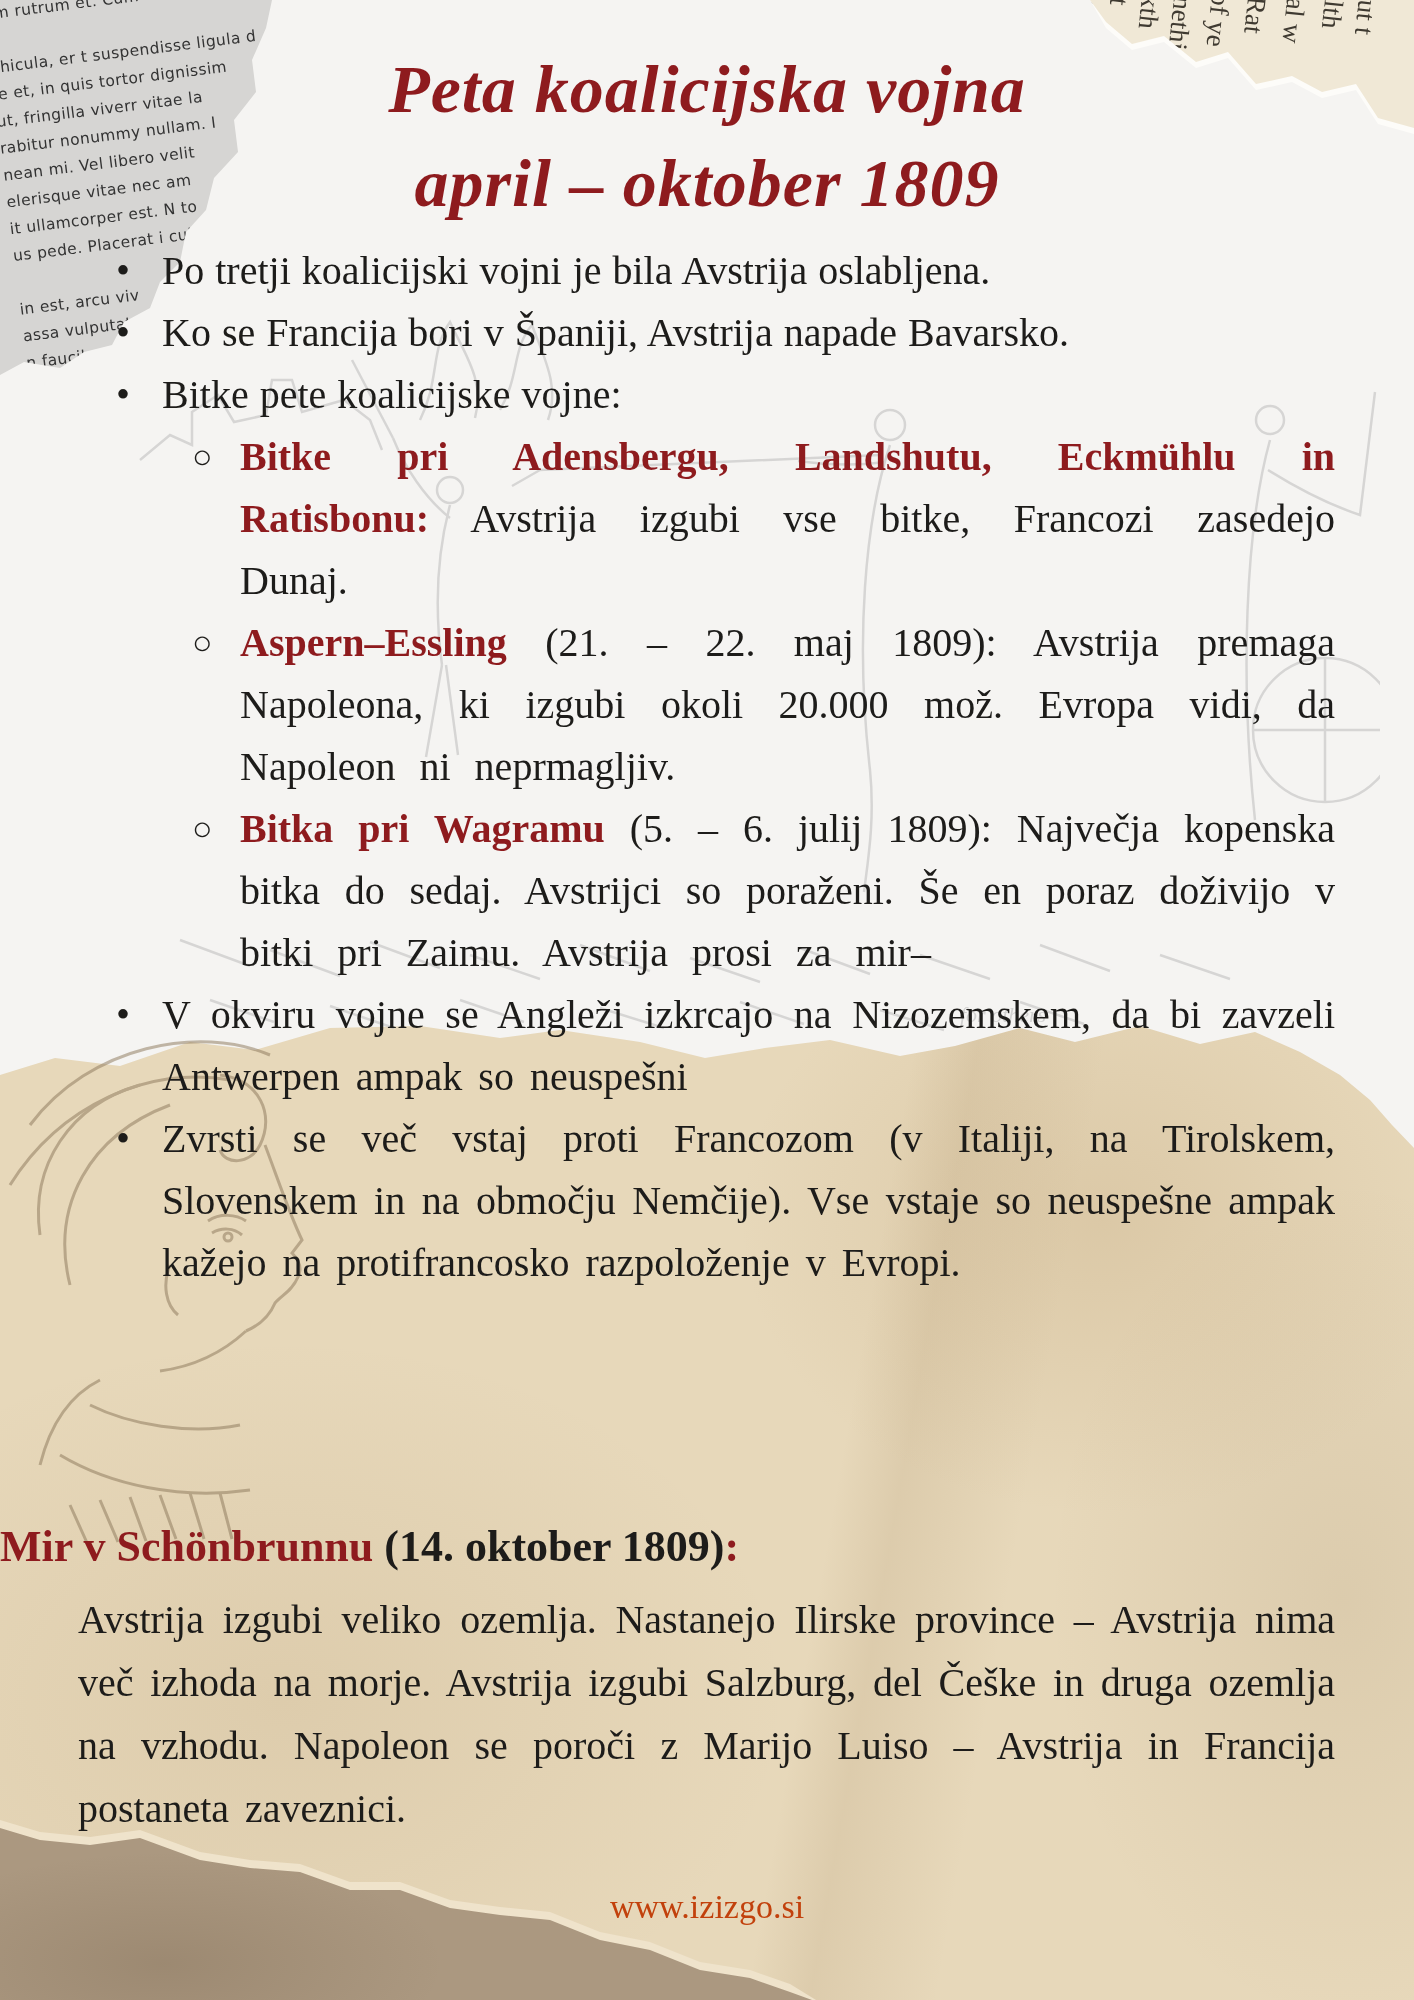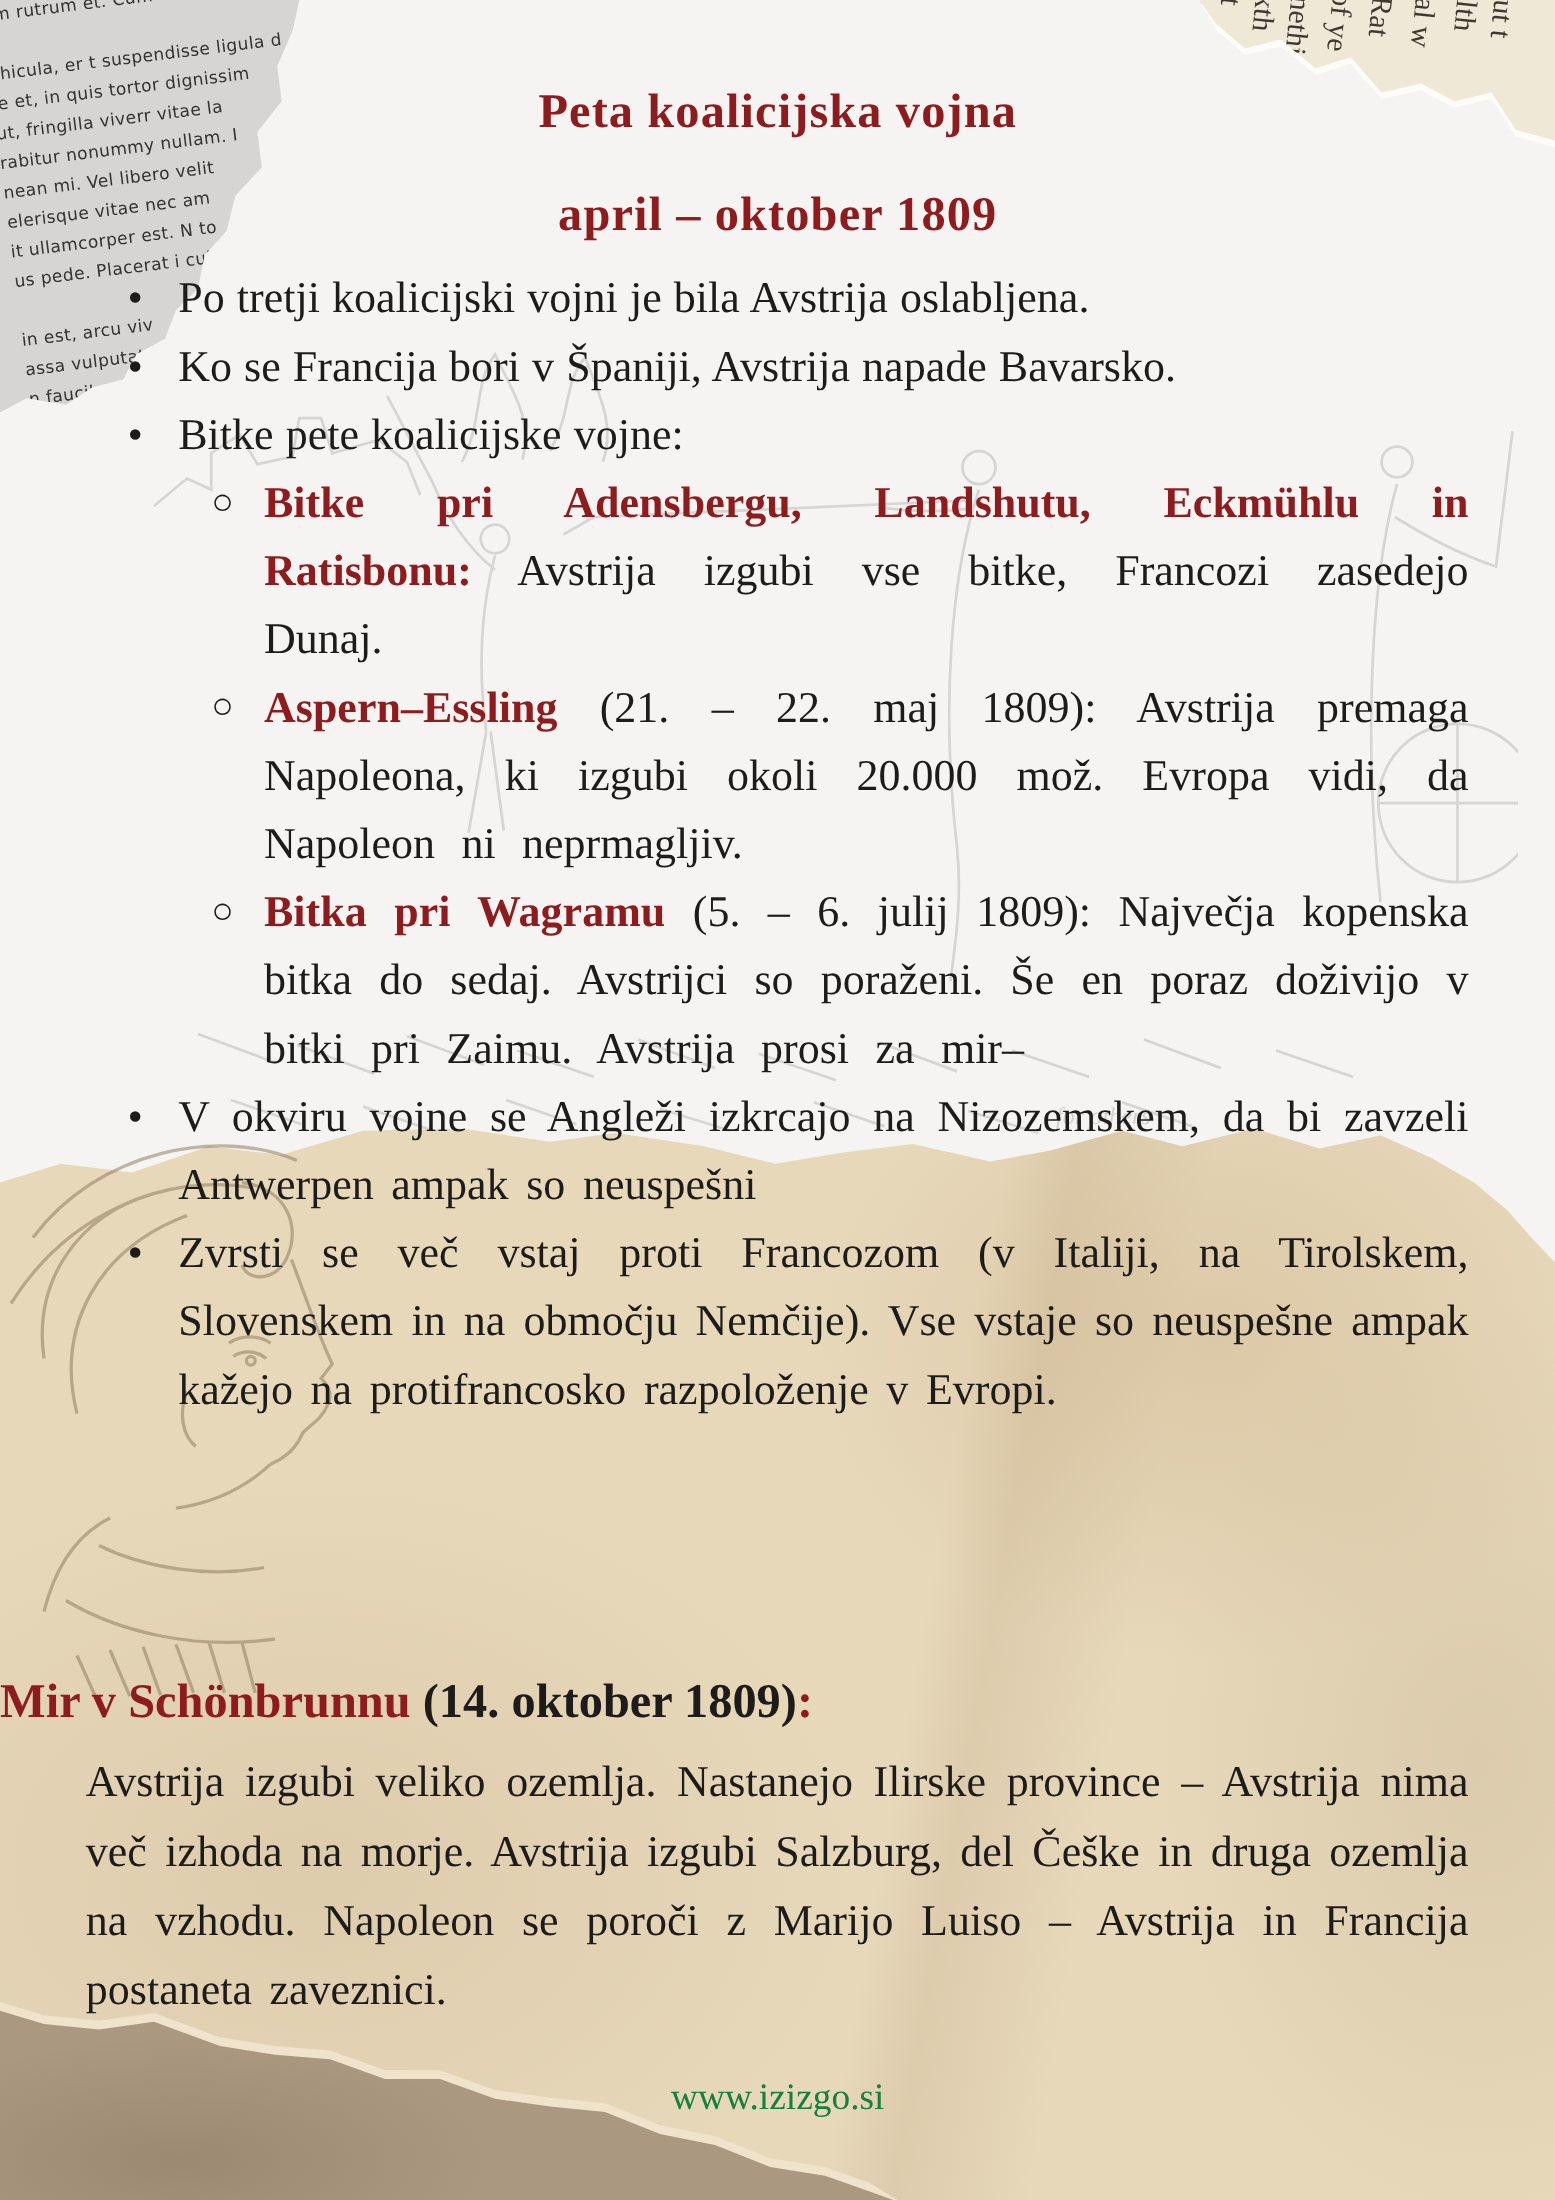--- a/index.html
+++ b/index.html
@@ -62,36 +62,36 @@
   .frag:nth-of-type(3){left:76px;top:-14px;}
   .frag:nth-of-type(4){left:106px;top:-4px;}
   .frag:nth-of-type(5){left:138px;top:-2px;}
   .frag:nth-of-type(6){left:176px;top:-6px;}
   .frag:nth-of-type(7){left:212px;top:-2px;}
   .frag:nth-of-type(8){left:252px;top:-8px;}
   .frag:nth-of-type(9){left:290px;top:-10px;}
   .frag:nth-of-type(10){left:324px;top:-12px;}
 
   
-  .title{position:absolute;left:0;right:0;top:54px;text-align:center;color:#8e1b1e;
-    font-size:44px;line-height:94px;font-weight:bold;letter-spacing:1px;}
+  .title{position:absolute;left:0;right:0;top:42px;text-align:center;color:#8e1b1e;
+    font-size:68px;line-height:94px;font-weight:bold;letter-spacing:1px;font-style:italic;}
   .bullets{position:absolute;left:162px;right:79px;top:240px;font-size:40px;line-height:62px;
     text-align:justify;}
   .li{position:relative;}
   .li .mk{position:absolute;left:-46px;top:0;color:#1d1c1a;}
   .li.tight{word-spacing:1px;}
   .li.wide{word-spacing:6px;}
   .li.l2{margin-left:78px;word-spacing:14px;}
   .li.l2 .mk{left:-48px;font-size:34px;}
   .red{color:#8e1b1e;font-weight:bold;}
   .peace-heading{position:absolute;left:0;right:0;top:1516px;text-align:left;
     font-size:44px;font-weight:bold;line-height:62px;}
   .peace-par{position:absolute;left:78px;right:79px;top:1588px;font-size:40px;line-height:63px;
     text-align:justify;word-spacing:6px;font-family:Liberation Serif, serif;}
-  .site{position:absolute;left:0;right:0;top:1888px;text-align:center;color:#15803d;font-size:34px;}
+  .site{position:absolute;left:0;right:0;top:1888px;text-align:center;color:#c2410c;font-size:34px;}
 </style>
 </head>
 <body>
 
 <div class="page">
 
   <div class="tan-paper"></div>
 
   <svg class="battle-art" width="1260" height="760" viewBox="0 0 1260 760">
     <polyline points="20,160 50,135 72,145 72,112 98,95 114,122 146,115 152,80 172,80 182,112 224,100 250,120 262,150"></polyline>

